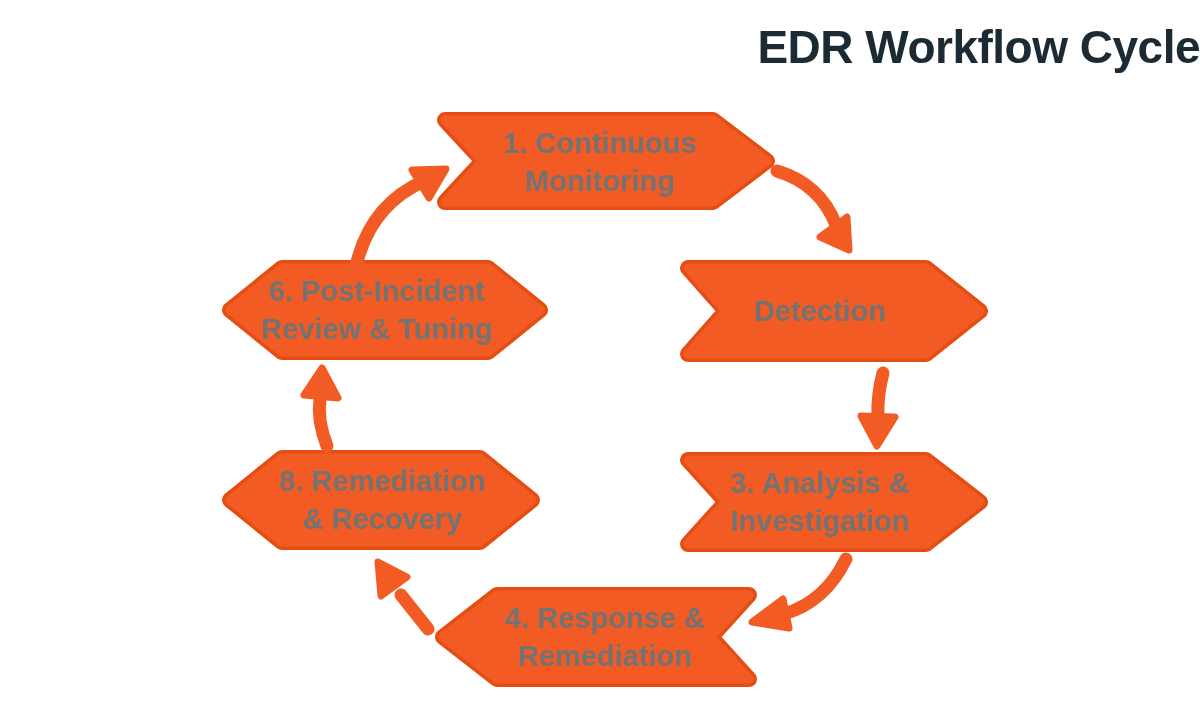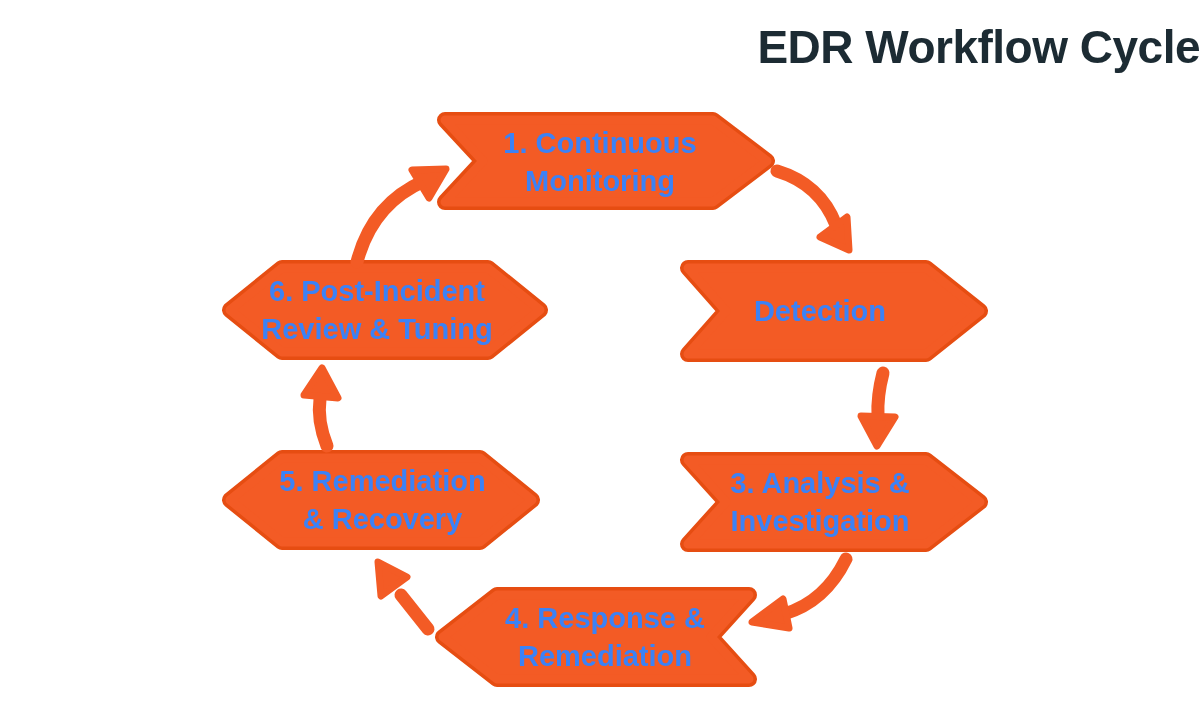--- a/index.html
+++ b/index.html
@@ -28,21 +28,21 @@
   .shape-fill { fill: #F35B25; stroke: #F35B25; stroke-width: 9;  stroke-linejoin: round; }
   .arrow-stem { fill: none;    stroke: #F35B25; stroke-width: 13; stroke-linecap: round; }
   .arrow-head { fill: #F35B25; stroke: #F35B25; stroke-width: 7;  stroke-linejoin: round; }
   .step-label {
     position: absolute;
     display: flex;
     flex-direction: column;
     align-items: center;
     justify-content: center;
     text-align: center;
-    color: #3b82f6;
+    color: #737373;
     font-size: 29px;
     font-weight: 700;
     line-height: 1.32;
   }
 </style>
 </head>
 <body>
 
 <div class="stage">
 
@@ -124,21 +124,21 @@
     <span>3. Analysis &amp;</span>
     <span>Investigation</span>
   </div>
 
   <div class="step-label" style="left:470px; top:592px; width:270px; height:90px;">
     <span>4. Response &amp;</span>
     <span>Remediation</span>
   </div>
 
   <div class="step-label" style="left:250px; top:455px; width:265px; height:90px;">
-    <span>5. Remediation</span>
+    <span>8. Remediation</span>
     <span>&amp; Recovery</span>
   </div>
 
   <div class="step-label" style="left:232px; top:265px; width:290px; height:90px;">
     <span>6. Post-Incident</span>
     <span>Review &amp; Tuning</span>
   </div>
 
 </div>
 

